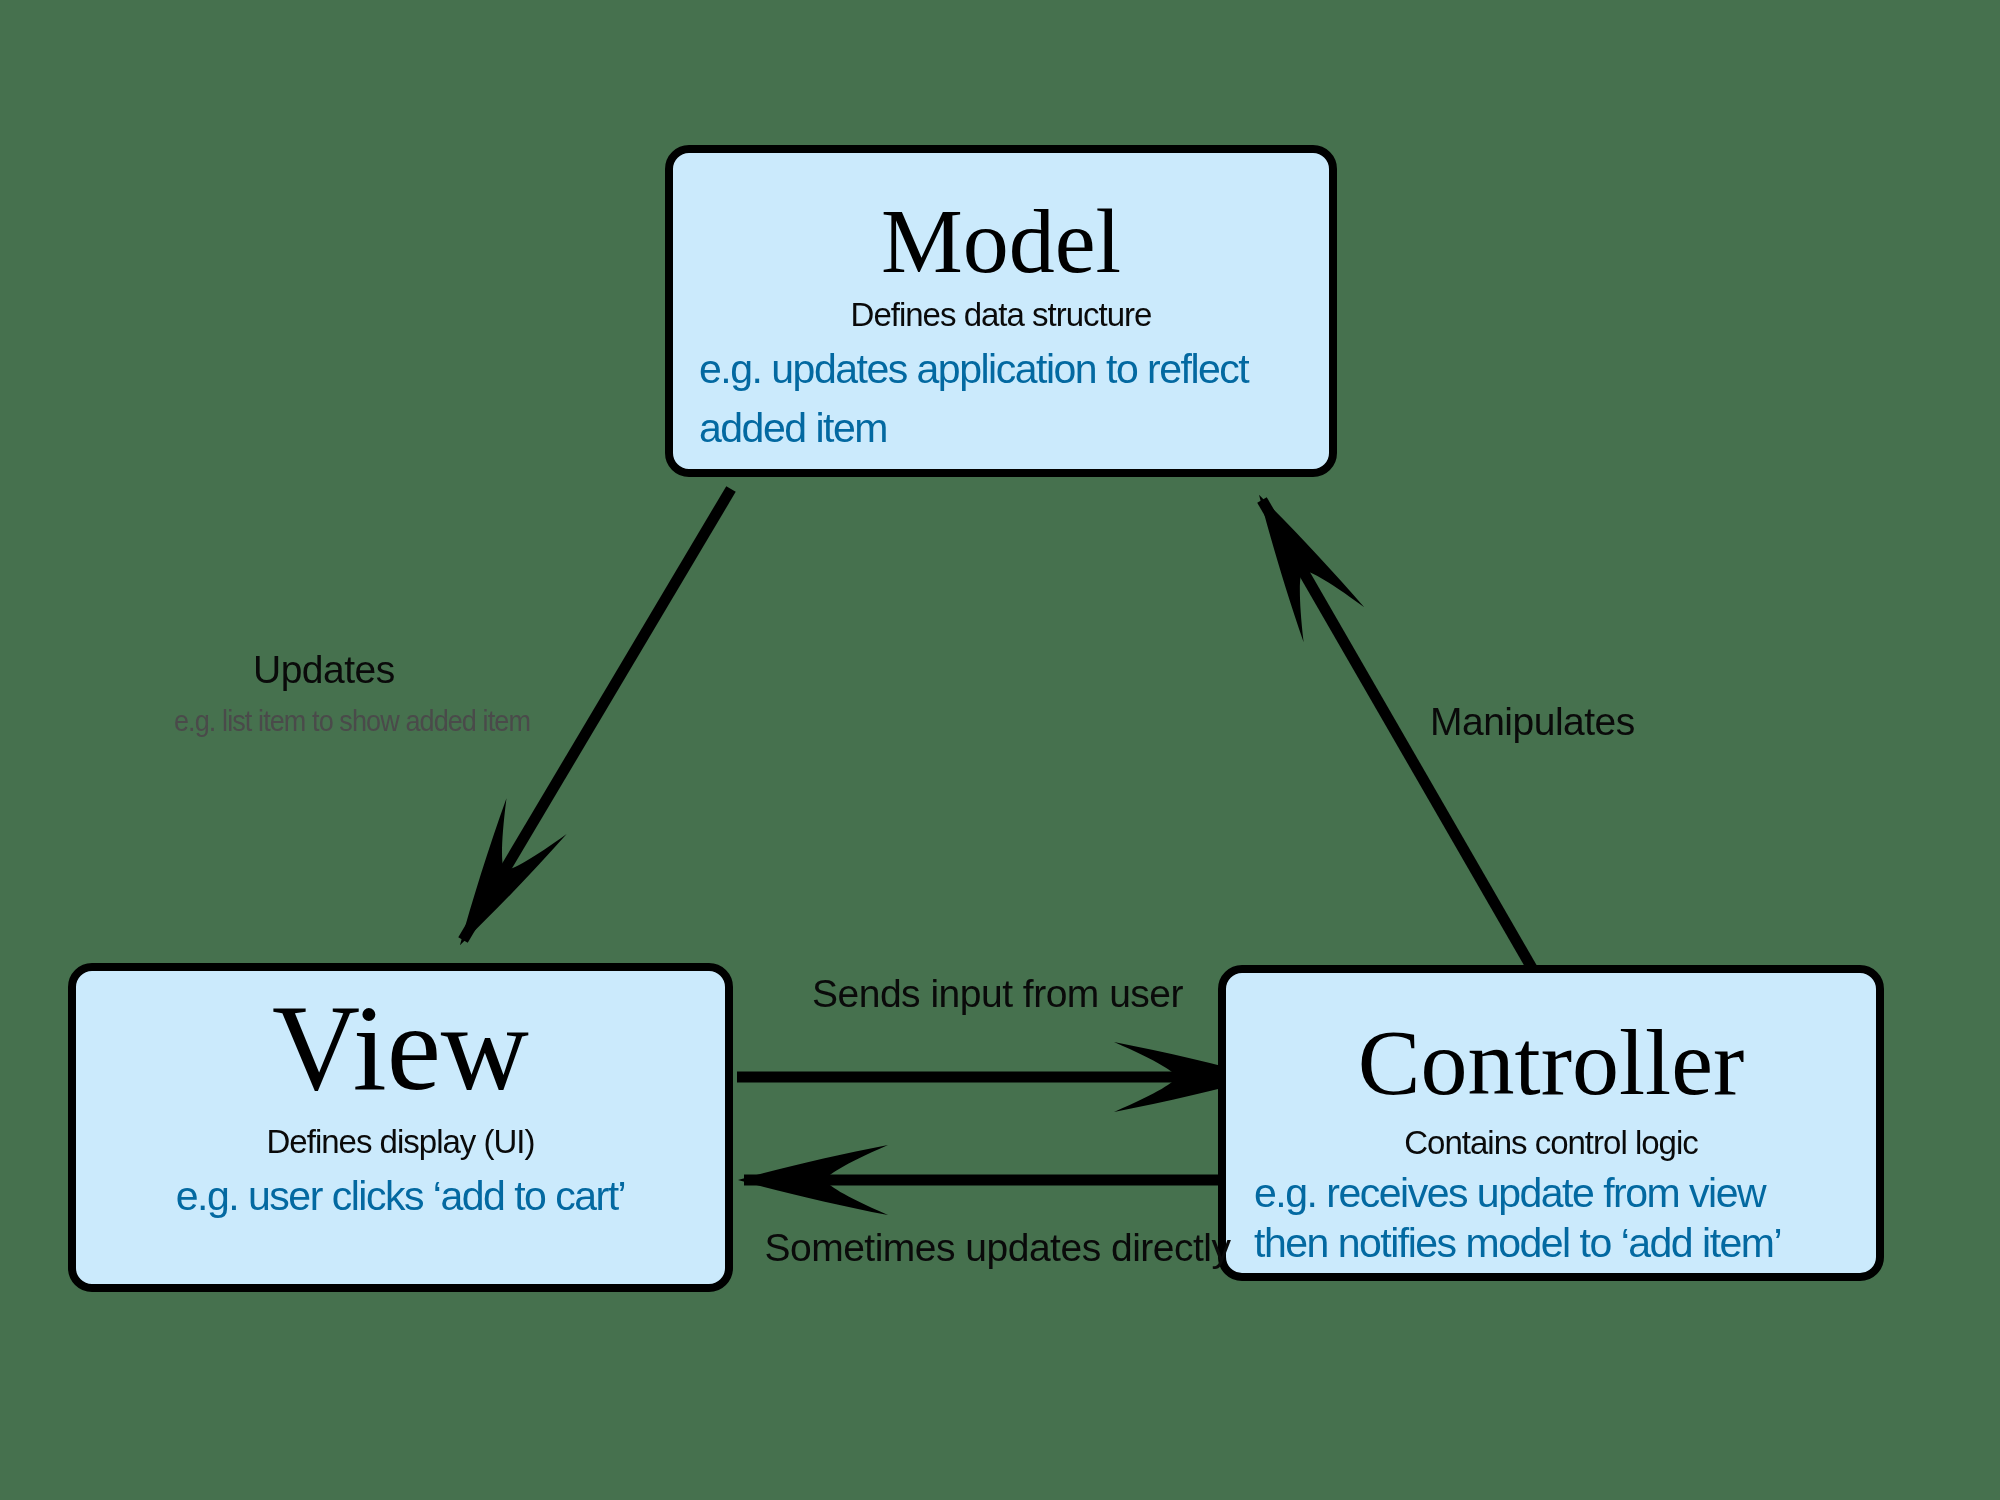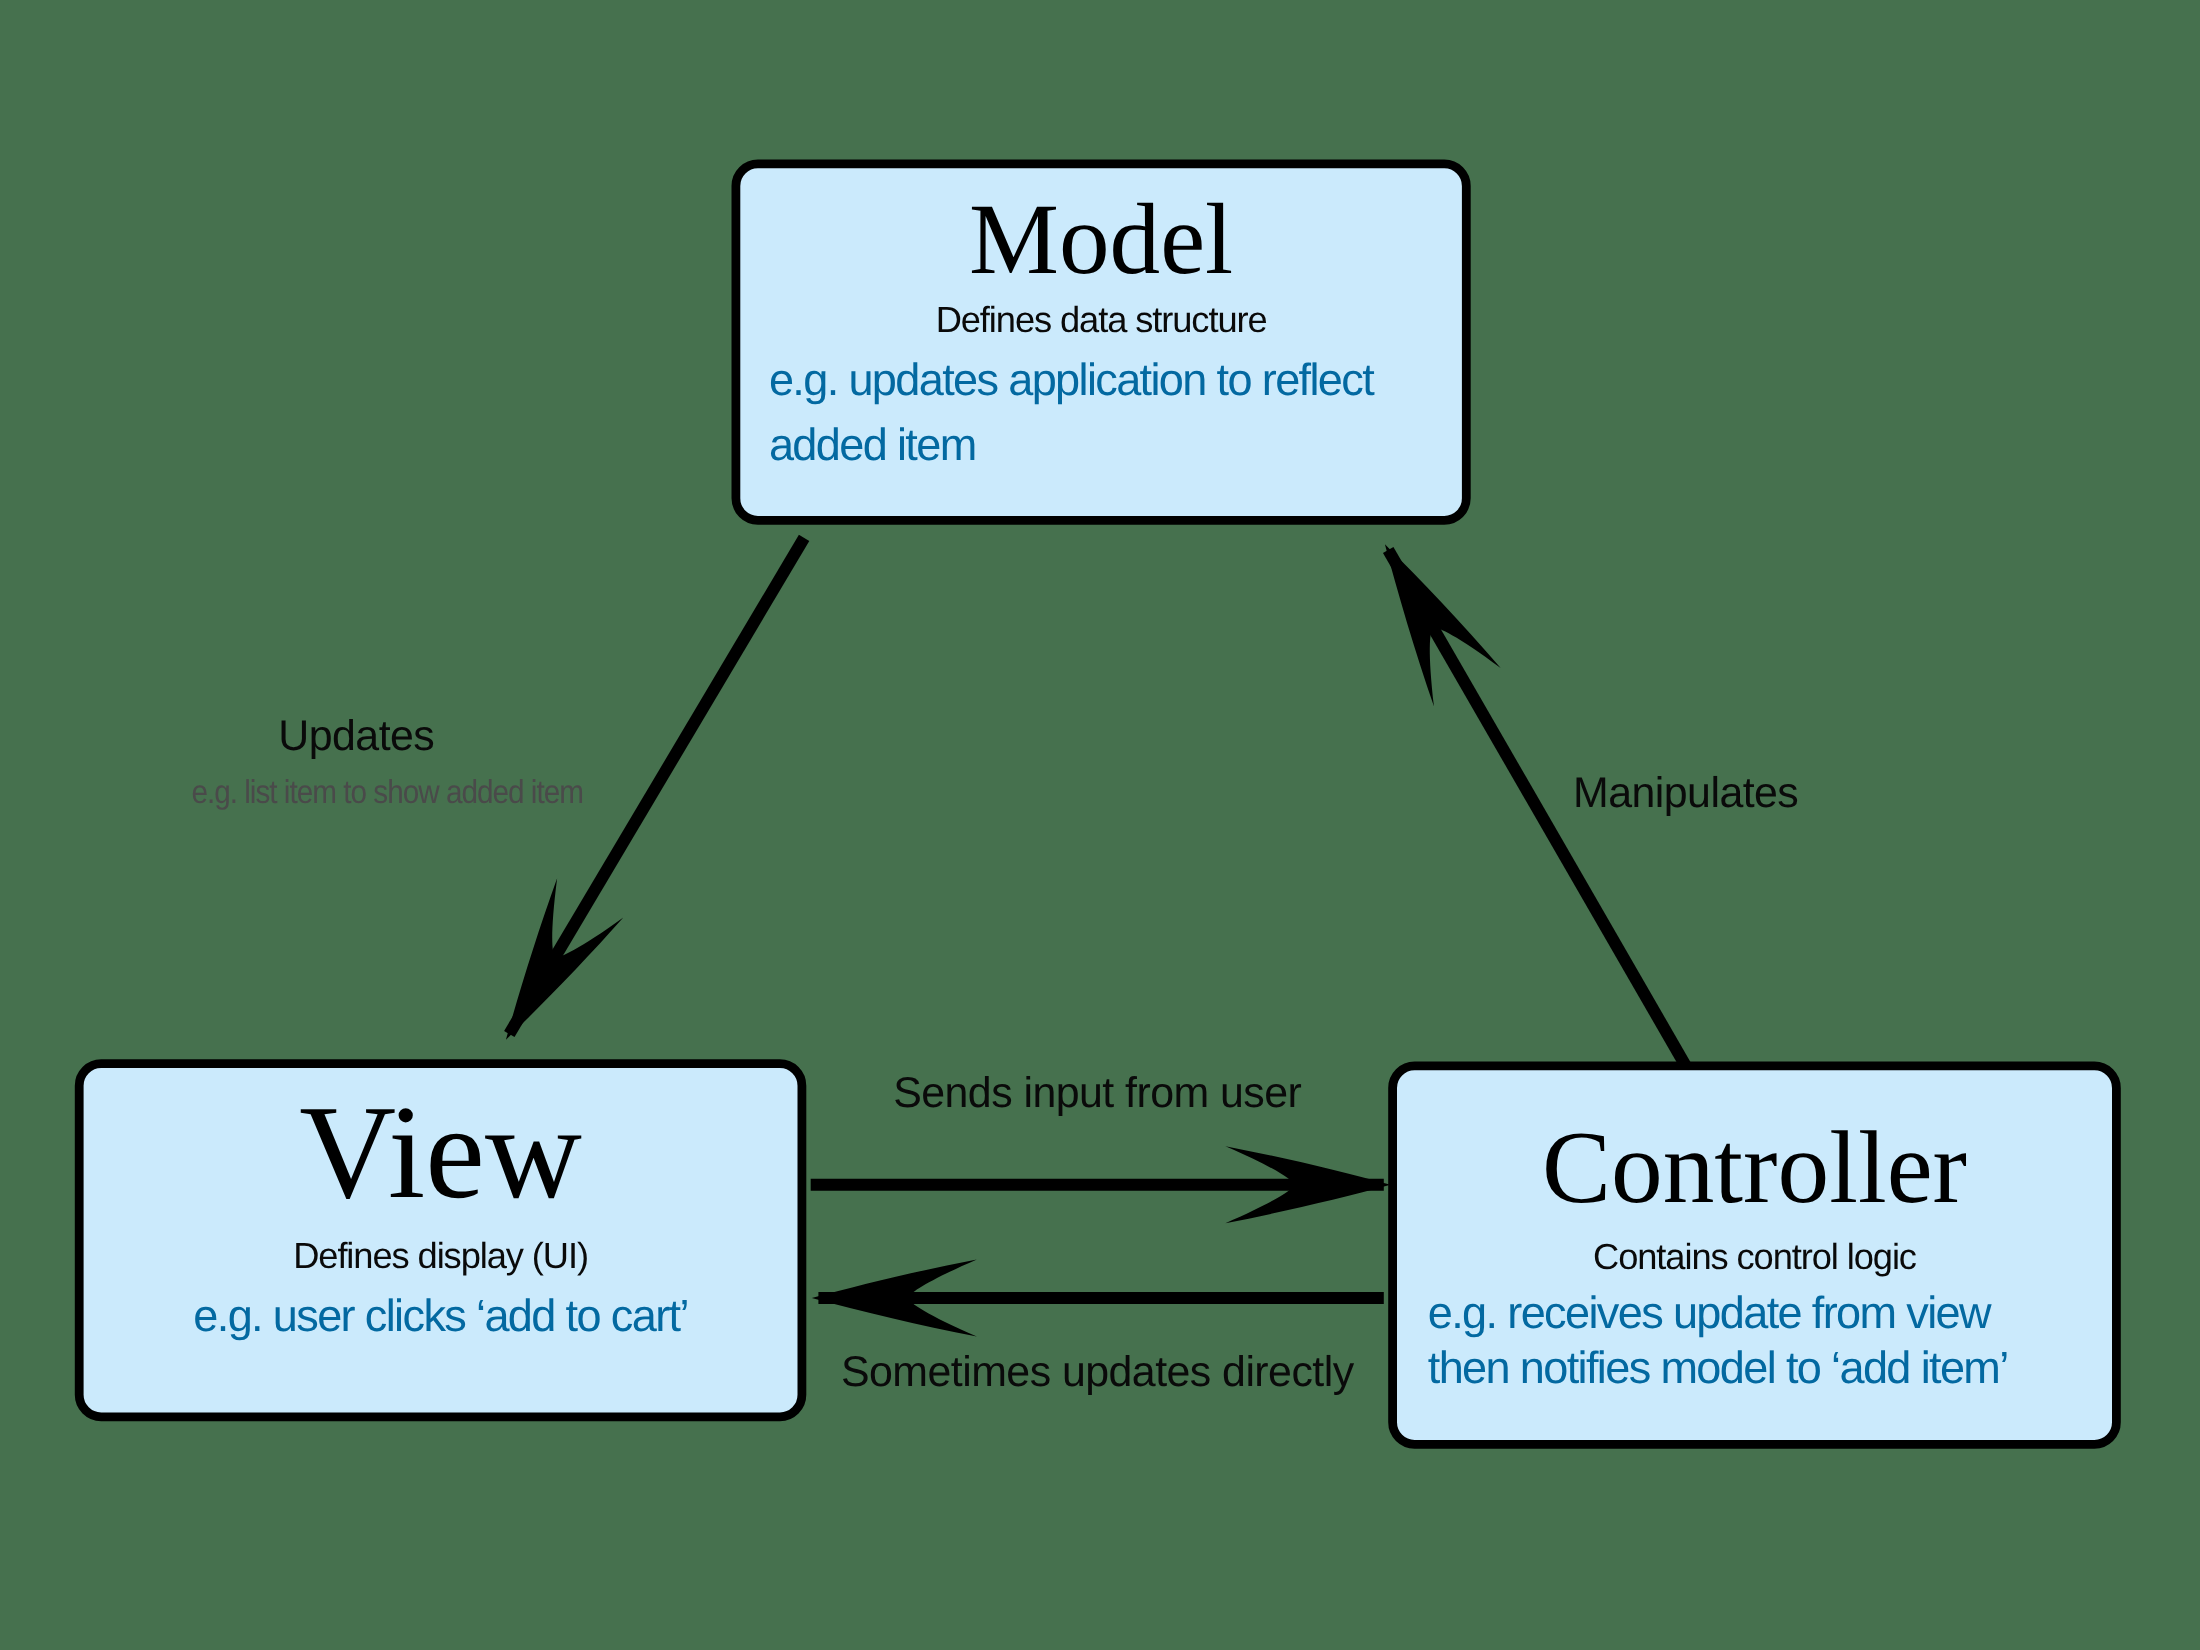--- a/index.html
+++ b/index.html
@@ -21,23 +21,23 @@
     position: absolute;
     box-sizing: border-box;
     background: #CBEAFC;
     border: 8px solid #000;
     border-radius: 24px;
     display: flex;
     flex-direction: column;
     align-items: center;
     color: #0A0A0A;
   }
-  .node-model      { left: 665px;  top: 145px; width: 672px; height: 332px; padding-top: 16px; }
+  .node-model      { left: 665px;  top: 145px; width: 672px; height: 332px; padding-top: 40px; }
   .node-view       { left: 68px;   top: 963px; width: 665px; height: 329px; padding-top: 16px; }
-  .node-controller { left: 1262px; top: 965px; width: 666px; height: 352px; padding-top: 40px; }
+  .node-controller { left: 1218px; top: 965px; width: 666px; height: 316px; padding-top: 40px; }
   .node-title {
     font-family: "Liberation Serif", serif;
     font-weight: 400;
     line-height: 1.05;
     color: #000;
     white-space: nowrap;
   }
   .node-model .node-title      { font-size: 92px; }
   .node-view .node-title       { font-size: 122px; line-height: 1.0; }
   .node-controller .node-title { font-size: 94px; }

